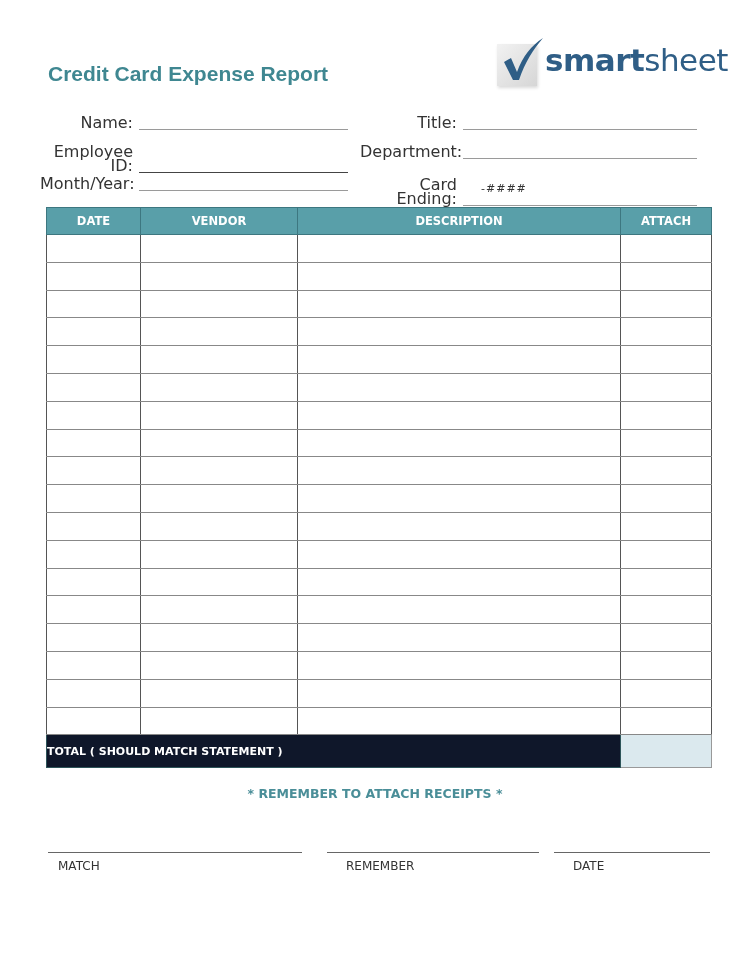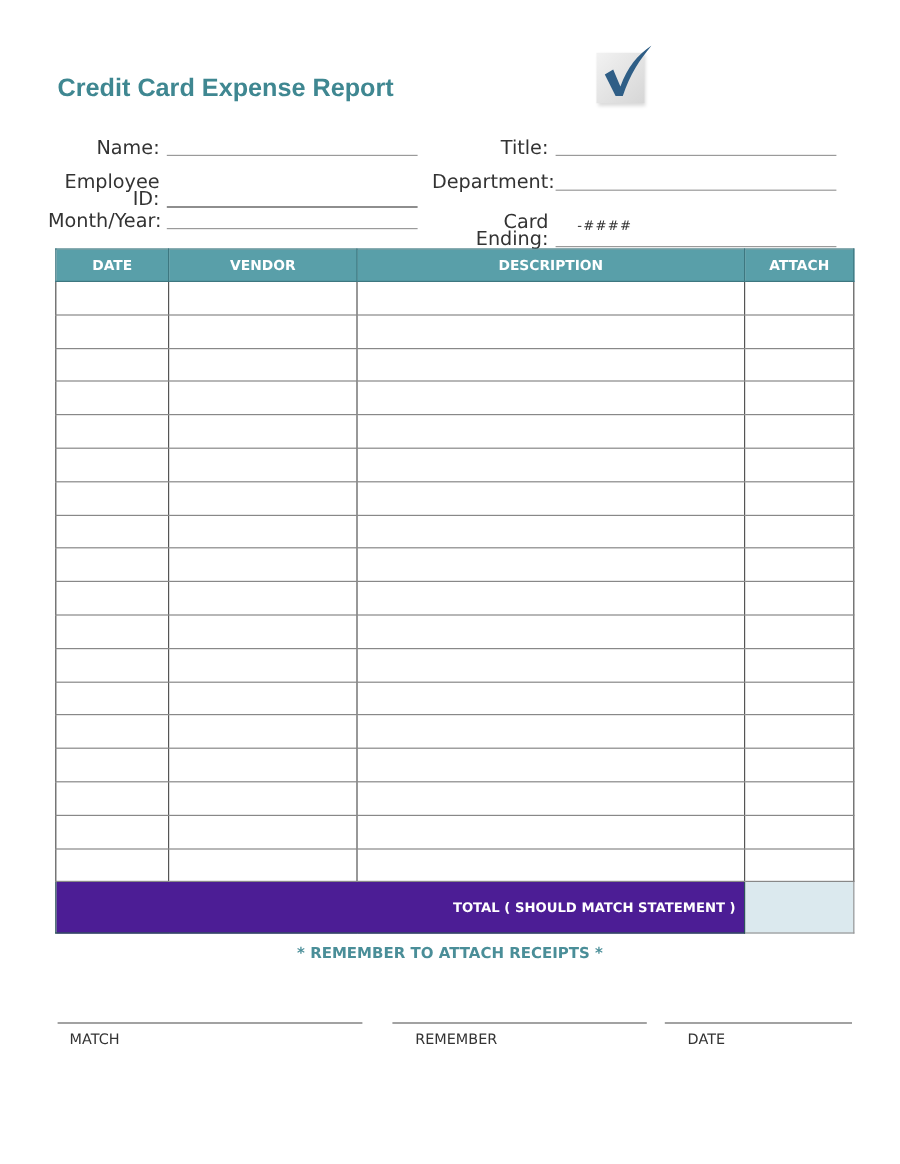--- a/index.html
+++ b/index.html
@@ -13,36 +13,37 @@
   .logo-text b { font-weight: bold; }
   .logo-text span.light { font-weight: normal; }
   .field { position: absolute; display: flex; align-items: flex-end; }
   .field .lbl { font-size: 16px; color: #333; text-align: right; padding-right: 6px; line-height: 14px; }
   .field .line { border-bottom: 1px solid #9a9a9a; height: 14px; position: relative; }
   .field .line.dark { border-bottom-color: #444; }
   .field .val { position: absolute; left: 18px; top: -10px; font-size: 11px; color: #333; letter-spacing: 1px; }
   table { position: absolute; left: 46px; top: 207px; width: 665px; border-collapse: collapse; table-layout: fixed; }
   th { background: #599fa9; color: #fff; font-size: 11.5px; font-weight: bold; height: 27px; border: 1px solid #3d7780; font-family: "DejaVu Sans", sans-serif; }
   td { height: 27.8px; border: 1px solid #555; border-top-color: #888; border-bottom-color: #888; }
-  td.total-label { background: #4c1d95; color: #fff; text-align: right; font-size: 11px; font-weight: bold; padding-right: 7px; height: 43px; border-color: #2d5459; }
+  td.total-label { background: #0f172a; color: #fff; font-size: 11px; font-weight: bold; padding-right: 7px; height: 33px; border-color: #2d5459; }
   td.total-amount { background: #dbe9ee; border: 1px solid #999; height: 33px; }
   .reminder { position: absolute; left: 0; width: 750px; top: 786px; text-align: center; font-size: 12.5px; font-weight: bold; color: #4a8e98; }
   .sig-line { position: absolute; top: 852px; border-top: 1px solid #666; height: 1px; }
   .sig-lbl { position: absolute; top: 859px; font-size: 12px; color: #333; }
 </style>
 </head>
 <body>
 
 <div class="title">Credit Card Expense Report</div>
 
 <div class="logo">
   <div class="logo-box"></div>
   <svg class="logo-check" viewBox="0 0 44 44">
     <path d="M3 24 L10 20 L16 34 C22 18 30 8 42 0 C32 12 24 24 18 42 L12 42 Z" fill="#2f5e86"></path>
   </svg>
+  <div class="logo-text"><b>smart</b><span class="light">sheet</span></div>
 </div>
 
 <div class="field" style="left:40px; top:116px;">
   <span class="lbl" style="width:99px">Name:</span>
   <span class="line" style="width:209px">
       <span class="val"></span>
     </span>
 </div>
 <div class="field" style="left:40px; top:145px;">
   <span class="lbl" style="width:99px">Employee ID:</span>

